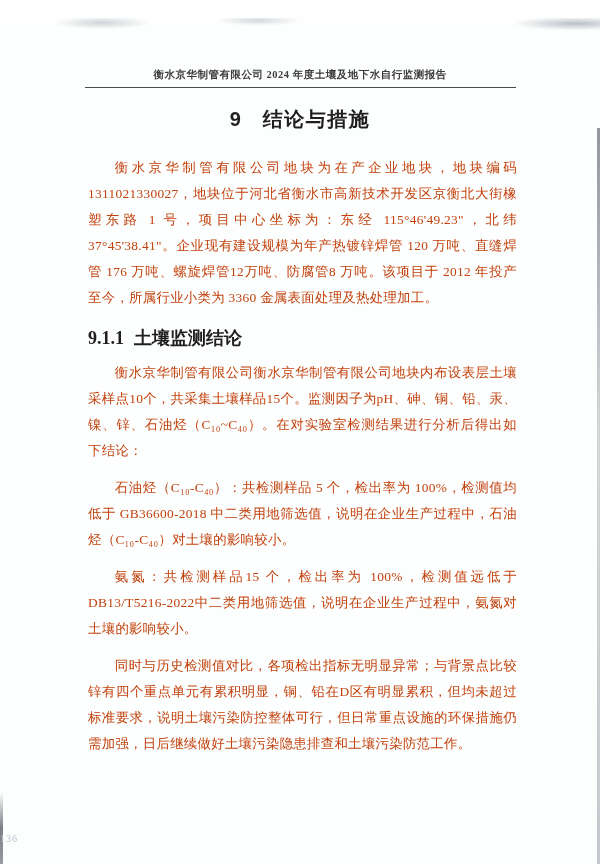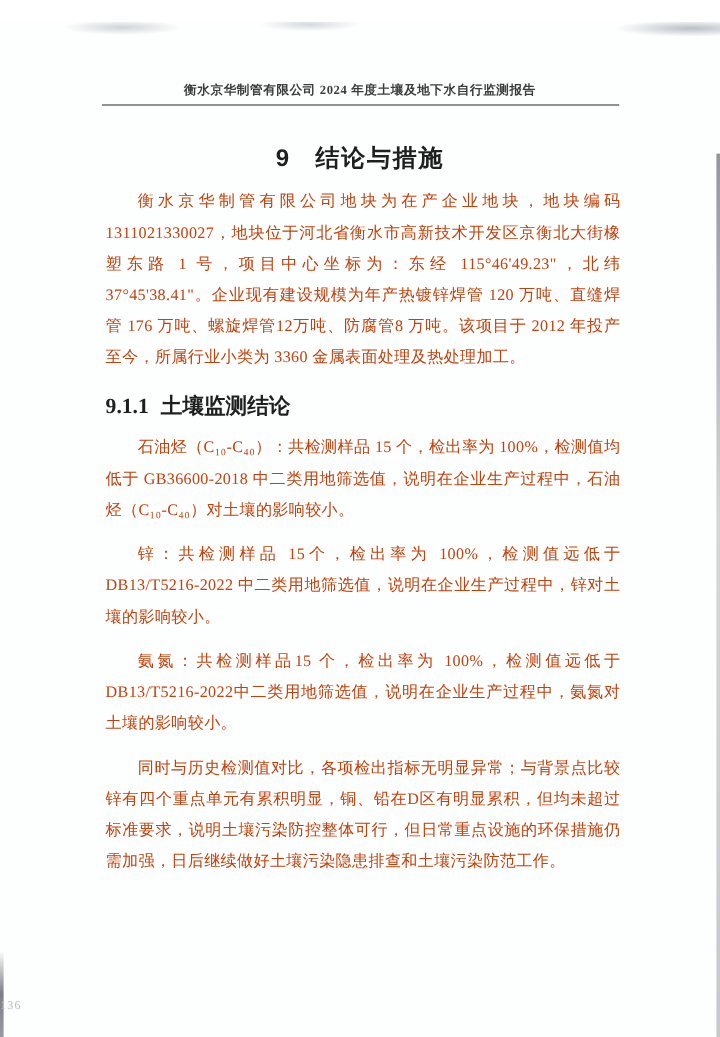--- a/index.html
+++ b/index.html
@@ -52,21 +52,21 @@
     color: #3c3c3c;
   }
   .header-rule {
     position: absolute;
     top: 69px; left: 85px; width: 431px;
     border-top: 1.3px solid #4a4a4a;
   }
   
   .chapter-title {
     position: absolute;
-    top: 100px; left: 0; right: 0;
+    top: 88px; left: 0; right: 0;
     text-align: center;
     font-family: "Liberation Sans", "DejaVu Sans", sans-serif;
     font-size: 20px;
     font-weight: bold;
     color: #1f1f1f;
     letter-spacing: 1.5px;
   }
   .chapter-title .num { margin-right: 22px; letter-spacing: 0; }
   
   .content {
@@ -129,22 +129,22 @@
 
   <div class="content">
 
 
     <p class="body-para">衡水京华制管有限公司地块为在产企业地块，地块编码 1311021330027，地块位于河北省衡水市高新技术开发区京衡北大街橡塑东路 1 号，项目中心坐标为：东经 115°46'49.23"，北纬 37°45'38.41"。企业现有建设规模为年产热镀锌焊管 120 万吨、直缝焊管 176 万吨、螺旋焊管12万吨、防腐管8 万吨。该项目于 2012 年投产至今，所属行业小类为 3360 金属表面处理及热处理加工。</p>
 
     <h3 class="subsec">
       <span class="num">9.1.1</span><span>土壤监测结论</span>
     </h3>
 
-    <p class="body-para">石油烃（C₁₀-C₄₀）：共检测样品 15 个，检出率为 100%，检测值均低于 GB36600-2018 中二类用地筛选值，说明在企业生产过程中，石油烃（C₁₀-C₄₀）对土壤的影响较小。</p>
-    <p class="body-para">锌：共检测样品 15个，检出率为 100%，检测值远低于DB13/T5216-2022 中二类用地筛选值，说明在企业生产过程中，锌对土壤的影响较小。</p>
+    <p class="body-para">衡水京华制管有限公司衡水京华制管有限公司地块内布设表层土壤采样点10个，共采集土壤样品15个。监测因子为pH、砷、铜、铅、汞、镍、锌、石油烃（C₁₀~C₄₀）。在对实验室检测结果进行分析后得出如下结论：</p>
+    <p class="body-para">石油烃（C₁₀-C₄₀）：共检测样品 5 个，检出率为 100%，检测值均低于 GB36600-2018 中二类用地筛选值，说明在企业生产过程中，石油烃（C₁₀-C₄₀）对土壤的影响较小。</p>
     <p class="body-para">氨氮：共检测样品15 个，检出率为 100%，检测值远低于DB13/T5216-2022中二类用地筛选值，说明在企业生产过程中，氨氮对土壤的影响较小。</p>
     <p class="body-para">同时与历史检测值对比，各项检出指标无明显异常；与背景点比较锌有四个重点单元有累积明显，铜、铅在D区有明显累积，但均未超过标准要求，说明土壤污染防控整体可行，但日常重点设施的环保措施仍需加强，日后继续做好土壤污染隐患排查和土壤污染防范工作。</p>
 
   </div>
 
   <div class="page-number">136</div>
 
 </div>
 
 </body></html>

